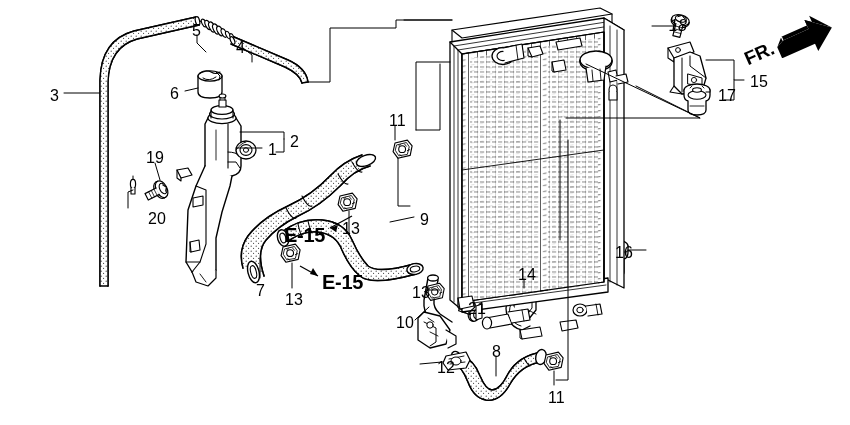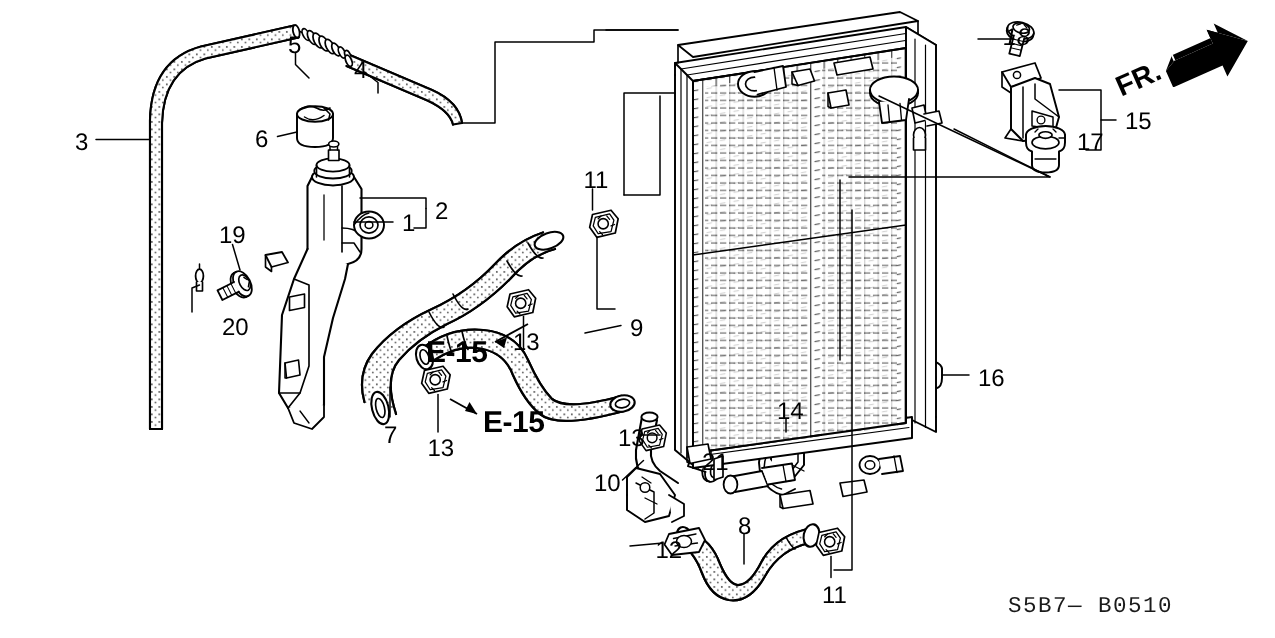--- a/index.html
+++ b/index.html
@@ -402,21 +402,21 @@
   <div class="lbl" style="left:342px;top:221px;">13</div>
   <div class="lbl" style="left:285px;top:292px;">13</div>
   <div class="lbl" style="left:412px;top:285px;">13</div>
   <div class="lbl" style="left:256px;top:283px;">7</div>
   <div class="lbl" style="left:396px;top:315px;">10</div>
   <div class="lbl" style="left:404px;top:360px;margin-left:33px;">12</div>
   <div class="lbl" style="left:468px;top:301px;">21</div>
   <div class="lbl" style="left:518px;top:267px;">14</div>
   <div class="lbl" style="left:492px;top:344px;">8</div>
   <div class="lbl" style="left:548px;top:390px;">11</div>
-  <div class="lbl" style="left:652px;top:245px;">16</div>
+  <div class="lbl" style="left:615px;top:245px;">16</div>
   <div class="lbl" style="left:669px;top:18px;font-style:italic;">18</div>
   <div class="lbl" style="left:750px;top:74px;">15</div>
   <div class="lbl" style="left:718px;top:88px;">17</div>
 
   <div class="lbl lbl-bold" style="left:284px;top:225px;">E-15</div>
   <div class="lbl lbl-bold" style="left:322px;top:272px;">E-15</div>
 
   <svg style="position:absolute;left:0;top:0;width:850px;height:425px;pointer-events:none" xmlns="http://www.w3.org/2000/svg">
     <path d="M330,228 L352,216" stroke="#000" stroke-width="1.3" fill="none"></path>
     <path d="M330,228 L338,225 L336,232 Z" fill="#000"></path>
@@ -426,15 +426,14 @@
 
   <div class="fr" style="left:750px;top:48px;">FR.</div>
   <svg style="position:absolute;left:770px;top:8px;width:75px;height:50px" xmlns="http://www.w3.org/2000/svg">
     <g transform="rotate(-24 37 25)">
       <path d="M4,26 L4,38 L40,38 L40,46 L62,30 L40,12 L40,22 L12,22 Z" fill="#000"></path>
       <path d="M4,26 L12,18 L46,18 L46,10 L62,30 L40,12 L40,22 L12,22 Z" fill="#000"></path>
       <path d="M12,18 L12,22" stroke="#fff" stroke-width="1.2"></path>
     </g>
   </svg>
 
-  <div class="partno" style="left:672px;top:396px;">S5B7— B0510</div>
 
 </div>
 
 </body></html>

